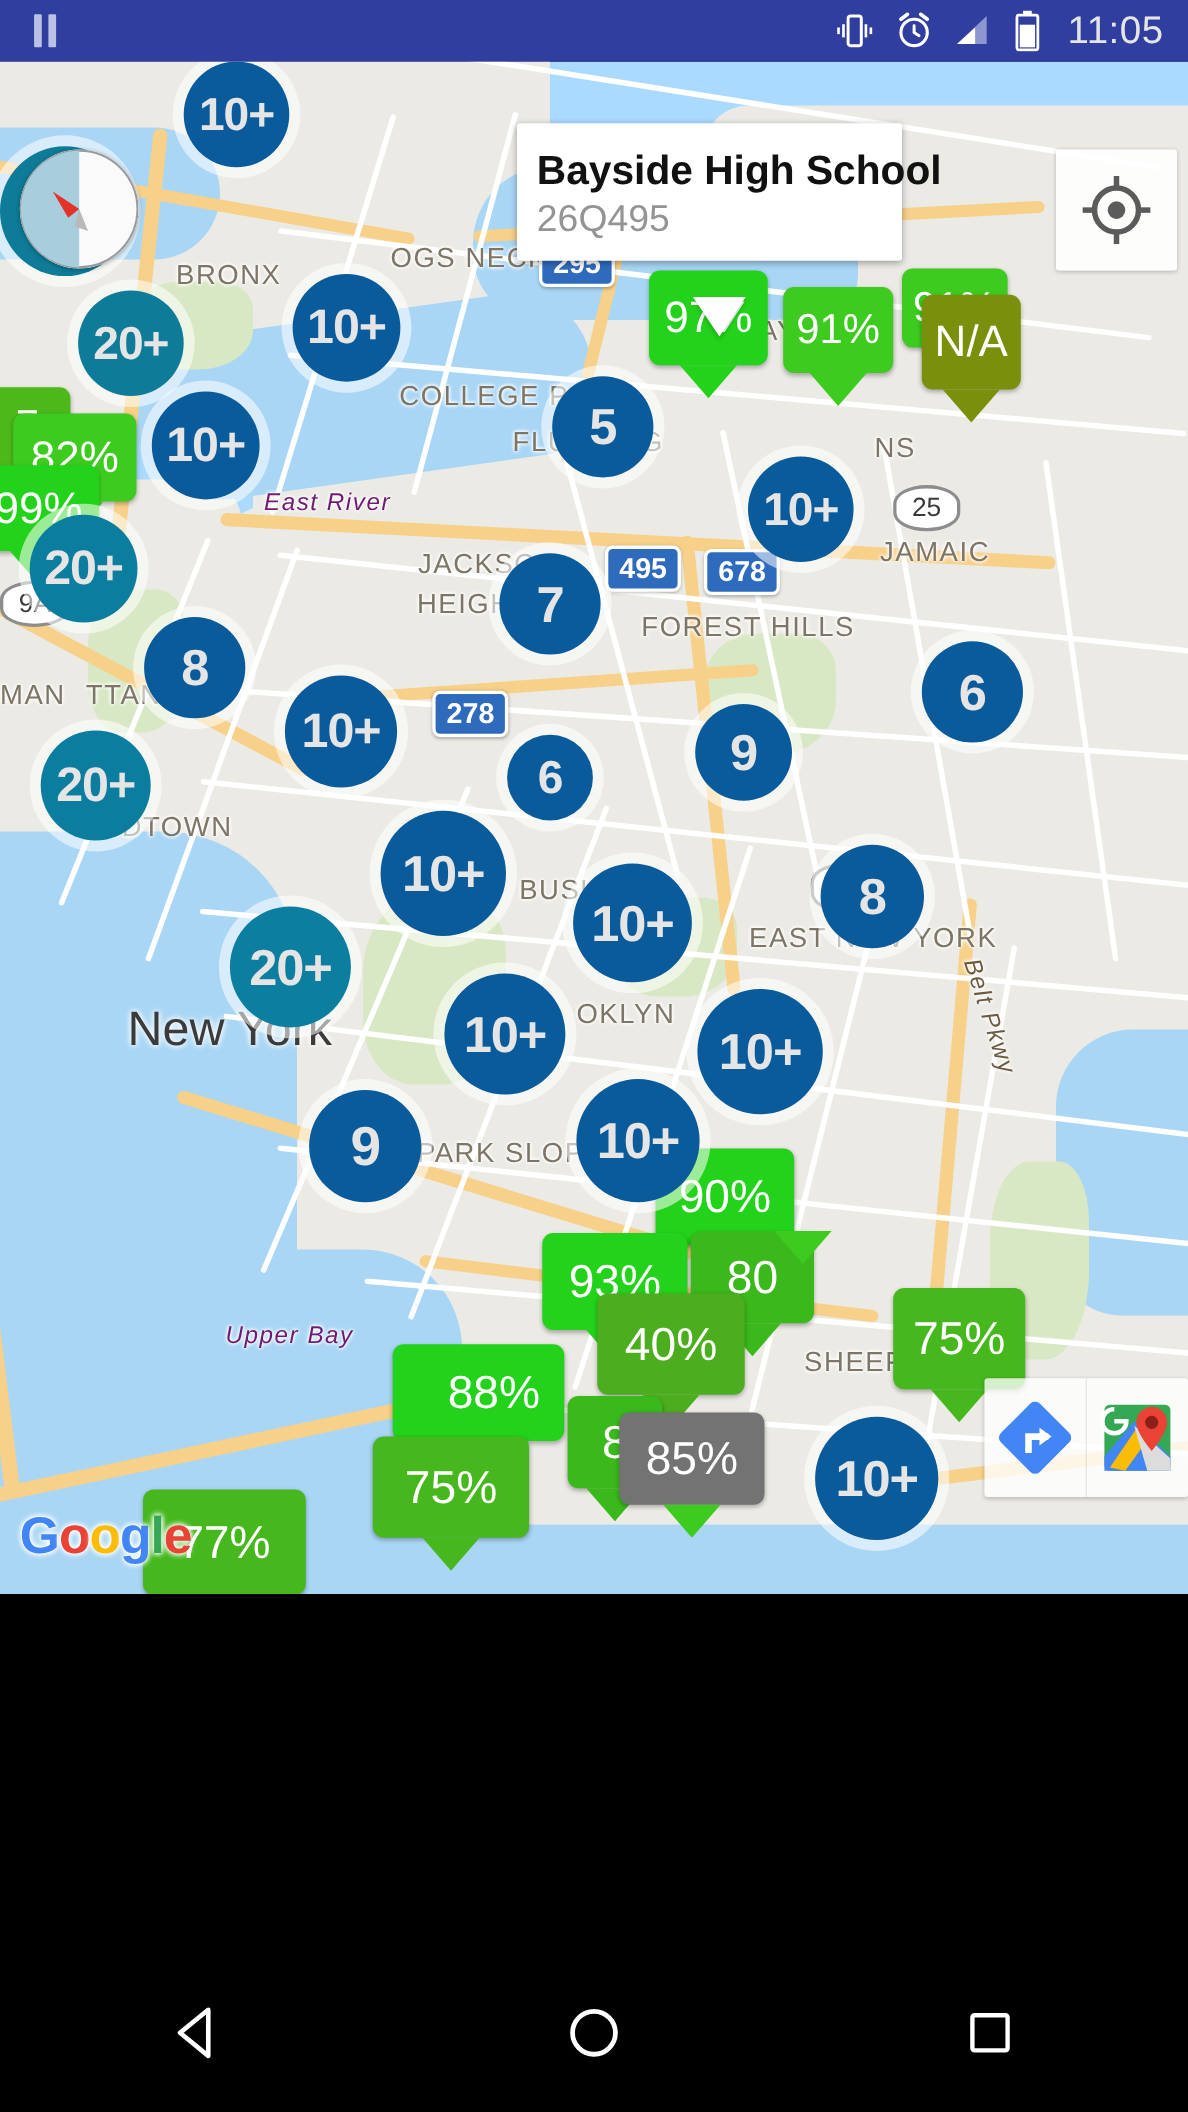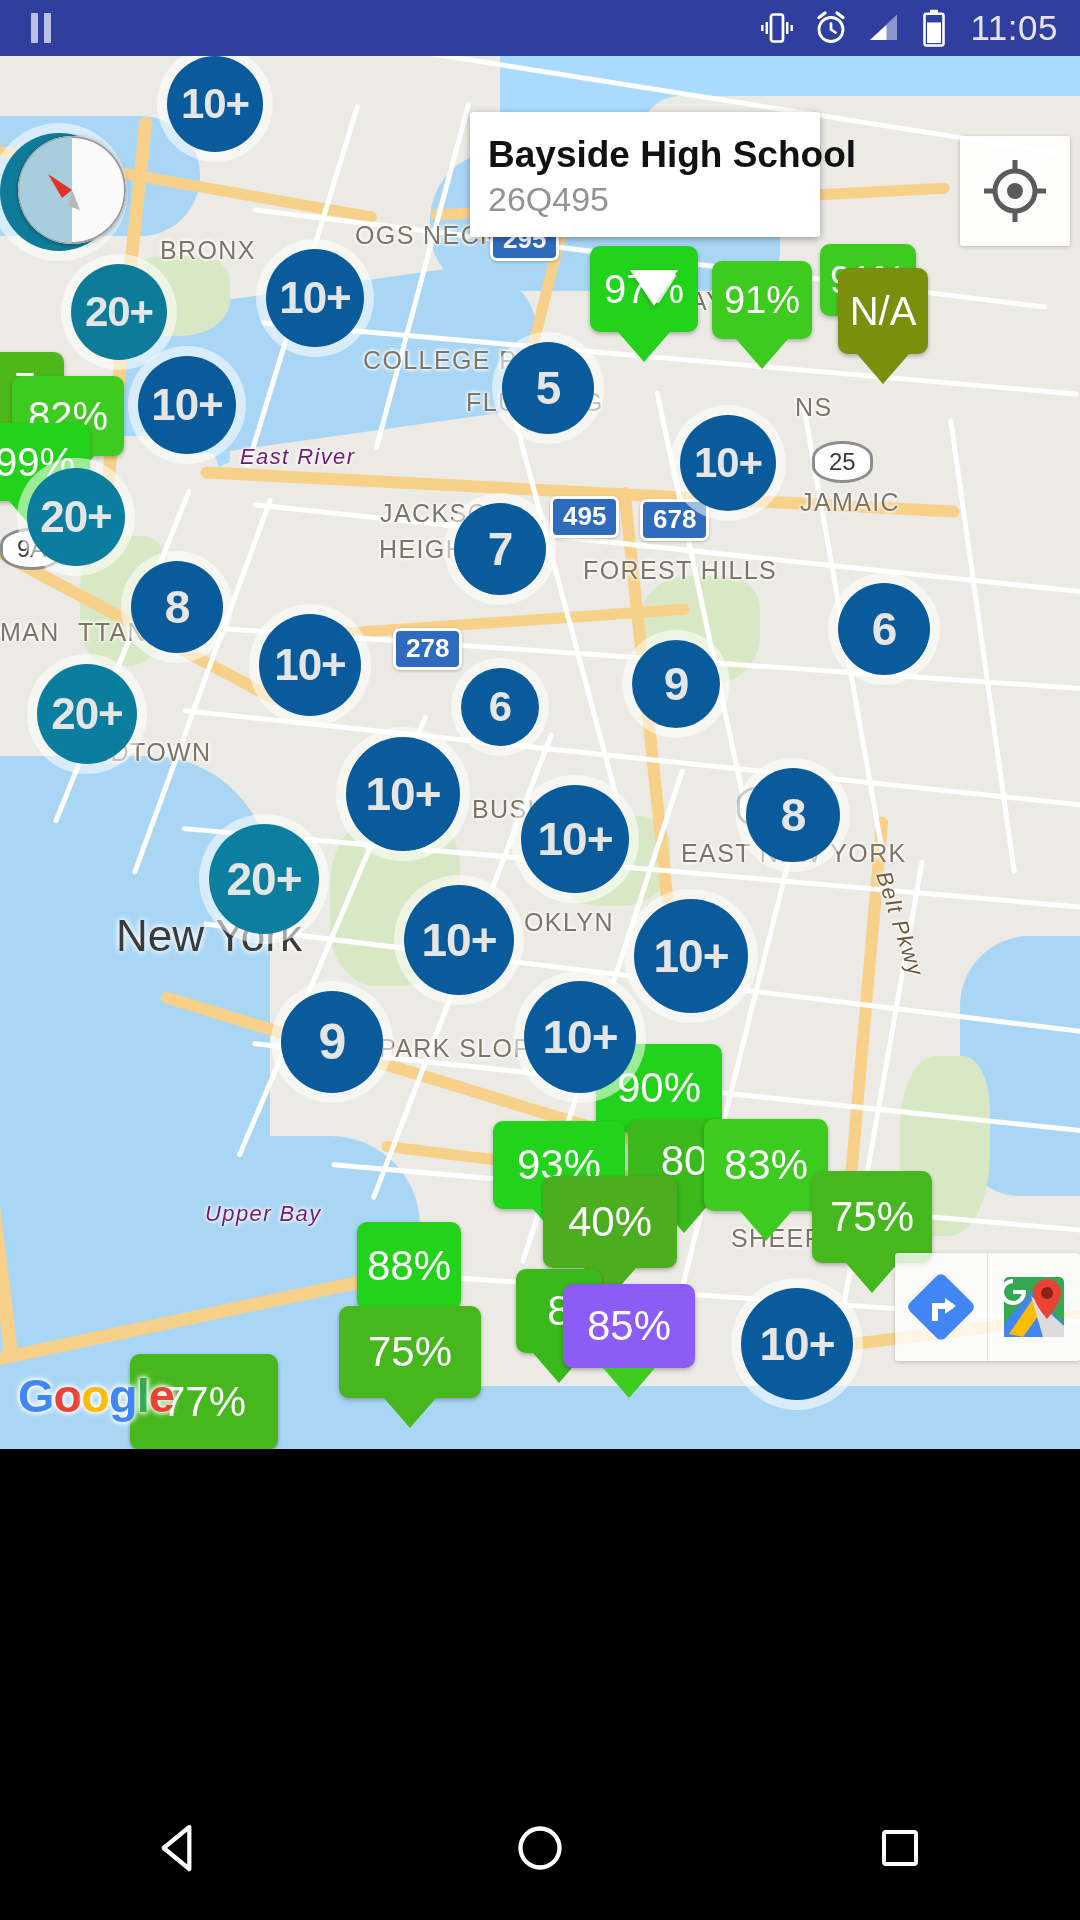--- a/index.html
+++ b/index.html
@@ -281,41 +281,40 @@
         </div>
         <div class="pin" style="left: 493px; top: 1065px;">
           <div class="box" style="width: 132px; height: 88px; background: rgb(35, 210, 26); font-size: 42px;">93%</div>
           <div class="tail" style="border-top: 30px solid rgb(35, 210, 26);"></div>
         </div>
         <div class="pin" style="left: 628px; top: 1063px;">
           <div class="box" style="width: 112px; height: 84px; background: rgb(58, 184, 28); font-size: 42px;">80</div>
           <div class="tail" style="border-top: 30px solid rgb(58, 184, 28);"></div>
         </div>
         <div class="pin" style="left: 704px; top: 1063px;">
-          <div class="box" style="width: 124px; height: 92px; background: rgb(62, 203, 32); font-size: 42px;">83%</div>
           <div class="tail" style="border-top: 30px solid rgb(62, 203, 32);"></div>
         </div>
         <div class="pin" style="left: 543px; top: 1120px;">
           <div class="box" style="width: 134px; height: 92px; background: rgb(76, 174, 30); font-size: 42px;">40%</div>
           <div class="tail" style="border-top: 30px solid rgb(76, 174, 30);"></div>
         </div>
         <div class="pin" style="left: 812px; top: 1115px;">
           <div class="box" style="width: 120px; height: 92px; background: rgb(70, 184, 30); font-size: 42px;">75%</div>
           <div class="tail" style="border-top: 30px solid rgb(70, 184, 30);"></div>
         </div>
         <div class="pin" style="left: 357px; top: 1166px;">
-          <div class="box" style="width: 104px; height: 88px; background: rgb(35, 210, 26); font-size: 42px;">88%</div>
+          <div class="box" style="width: 128px; height: 88px; background: rgb(35, 210, 26); font-size: 42px; padding-left: 28px;">88%</div>
           <div class="tail" style="border-top: 30px solid rgb(35, 210, 26);"></div>
         </div>
         <div class="pin" style="left: 516px; top: 1213px;">
           <div class="box" style="width: 86px; height: 84px; background: rgb(58, 184, 28); font-size: 42px;">8</div>
           <div class="tail" style="border-top: 30px solid rgb(58, 184, 28);"></div>
         </div>
         <div class="pin" style="left: 563px; top: 1228px;">
-          <div class="box" style="width: 132px; height: 84px; background: #8b5cf6; font-size: 42px;">85%</div>
+          <div class="box" style="width: 132px; height: 84px; background: #737373; font-size: 42px;">85%</div>
           <div class="tail" style="border-top: 30px solid rgb(62, 203, 32);"></div>
         </div>
         <div class="pin" style="left: 339px; top: 1250px;">
           <div class="box" style="width: 142px; height: 92px; background: rgb(70, 184, 30); font-size: 42px;">75%</div>
           <div class="tail" style="border-top: 30px solid rgb(70, 184, 30);"></div>
         </div>
         <div class="pin" style="left: 130px; top: 1298px;">
           <div class="box" style="width: 148px; height: 96px; background: rgb(70, 184, 30); font-size: 42px;">77%</div>
         </div>
       </div>

